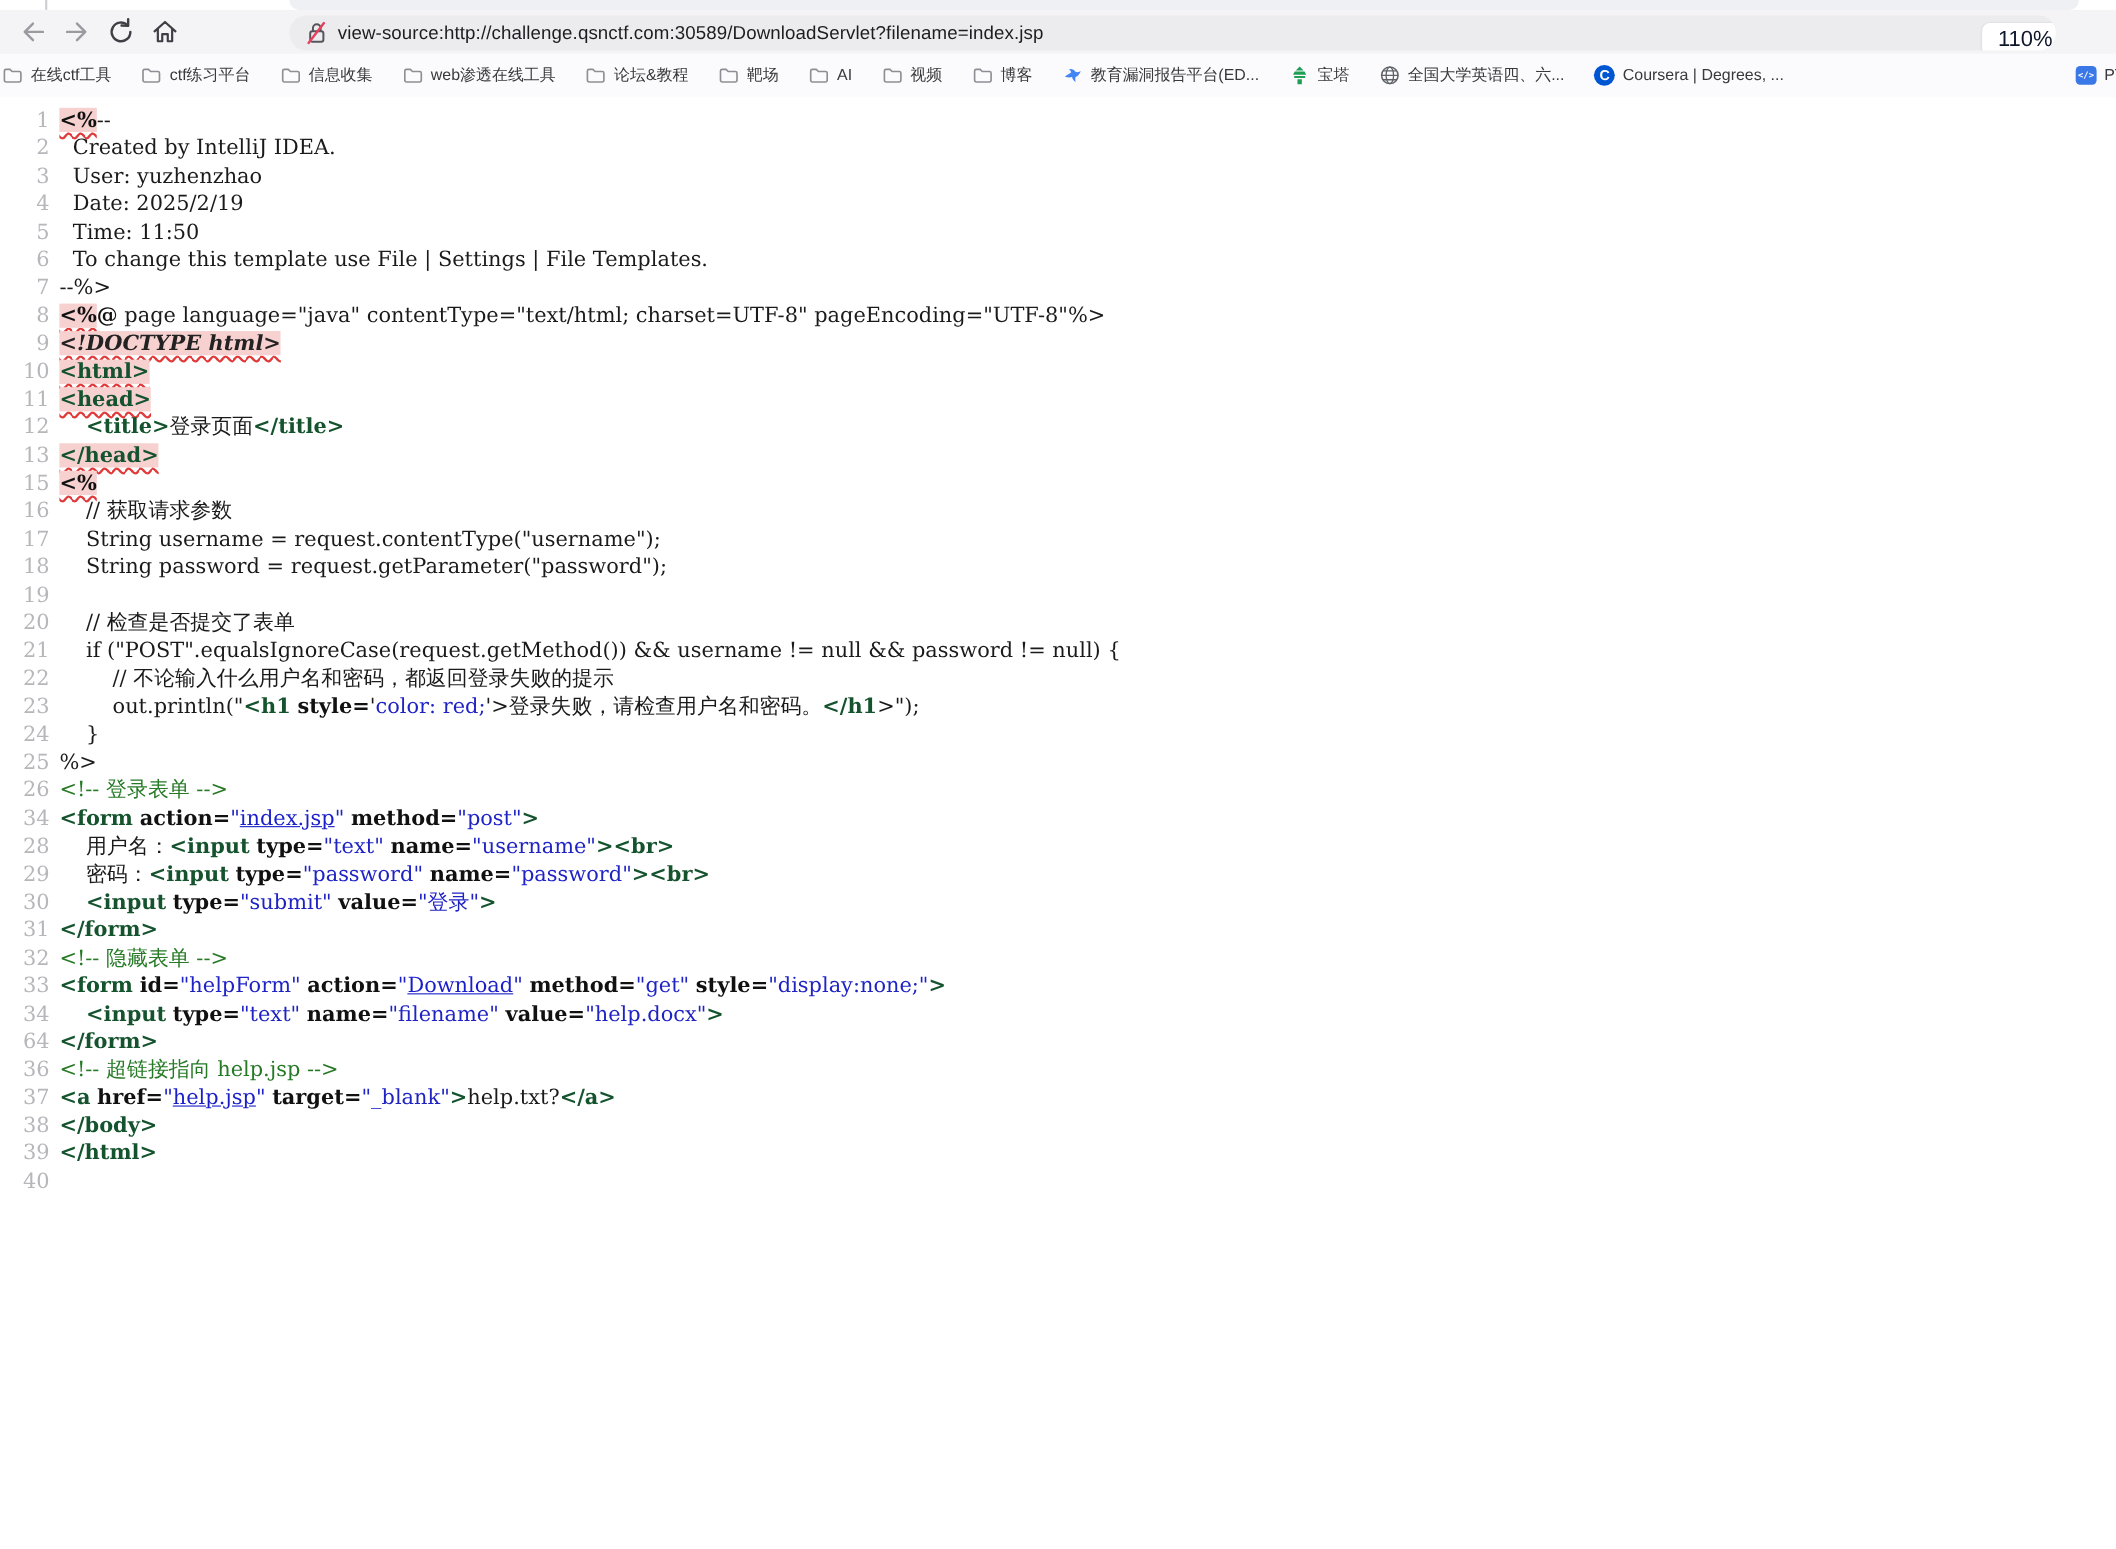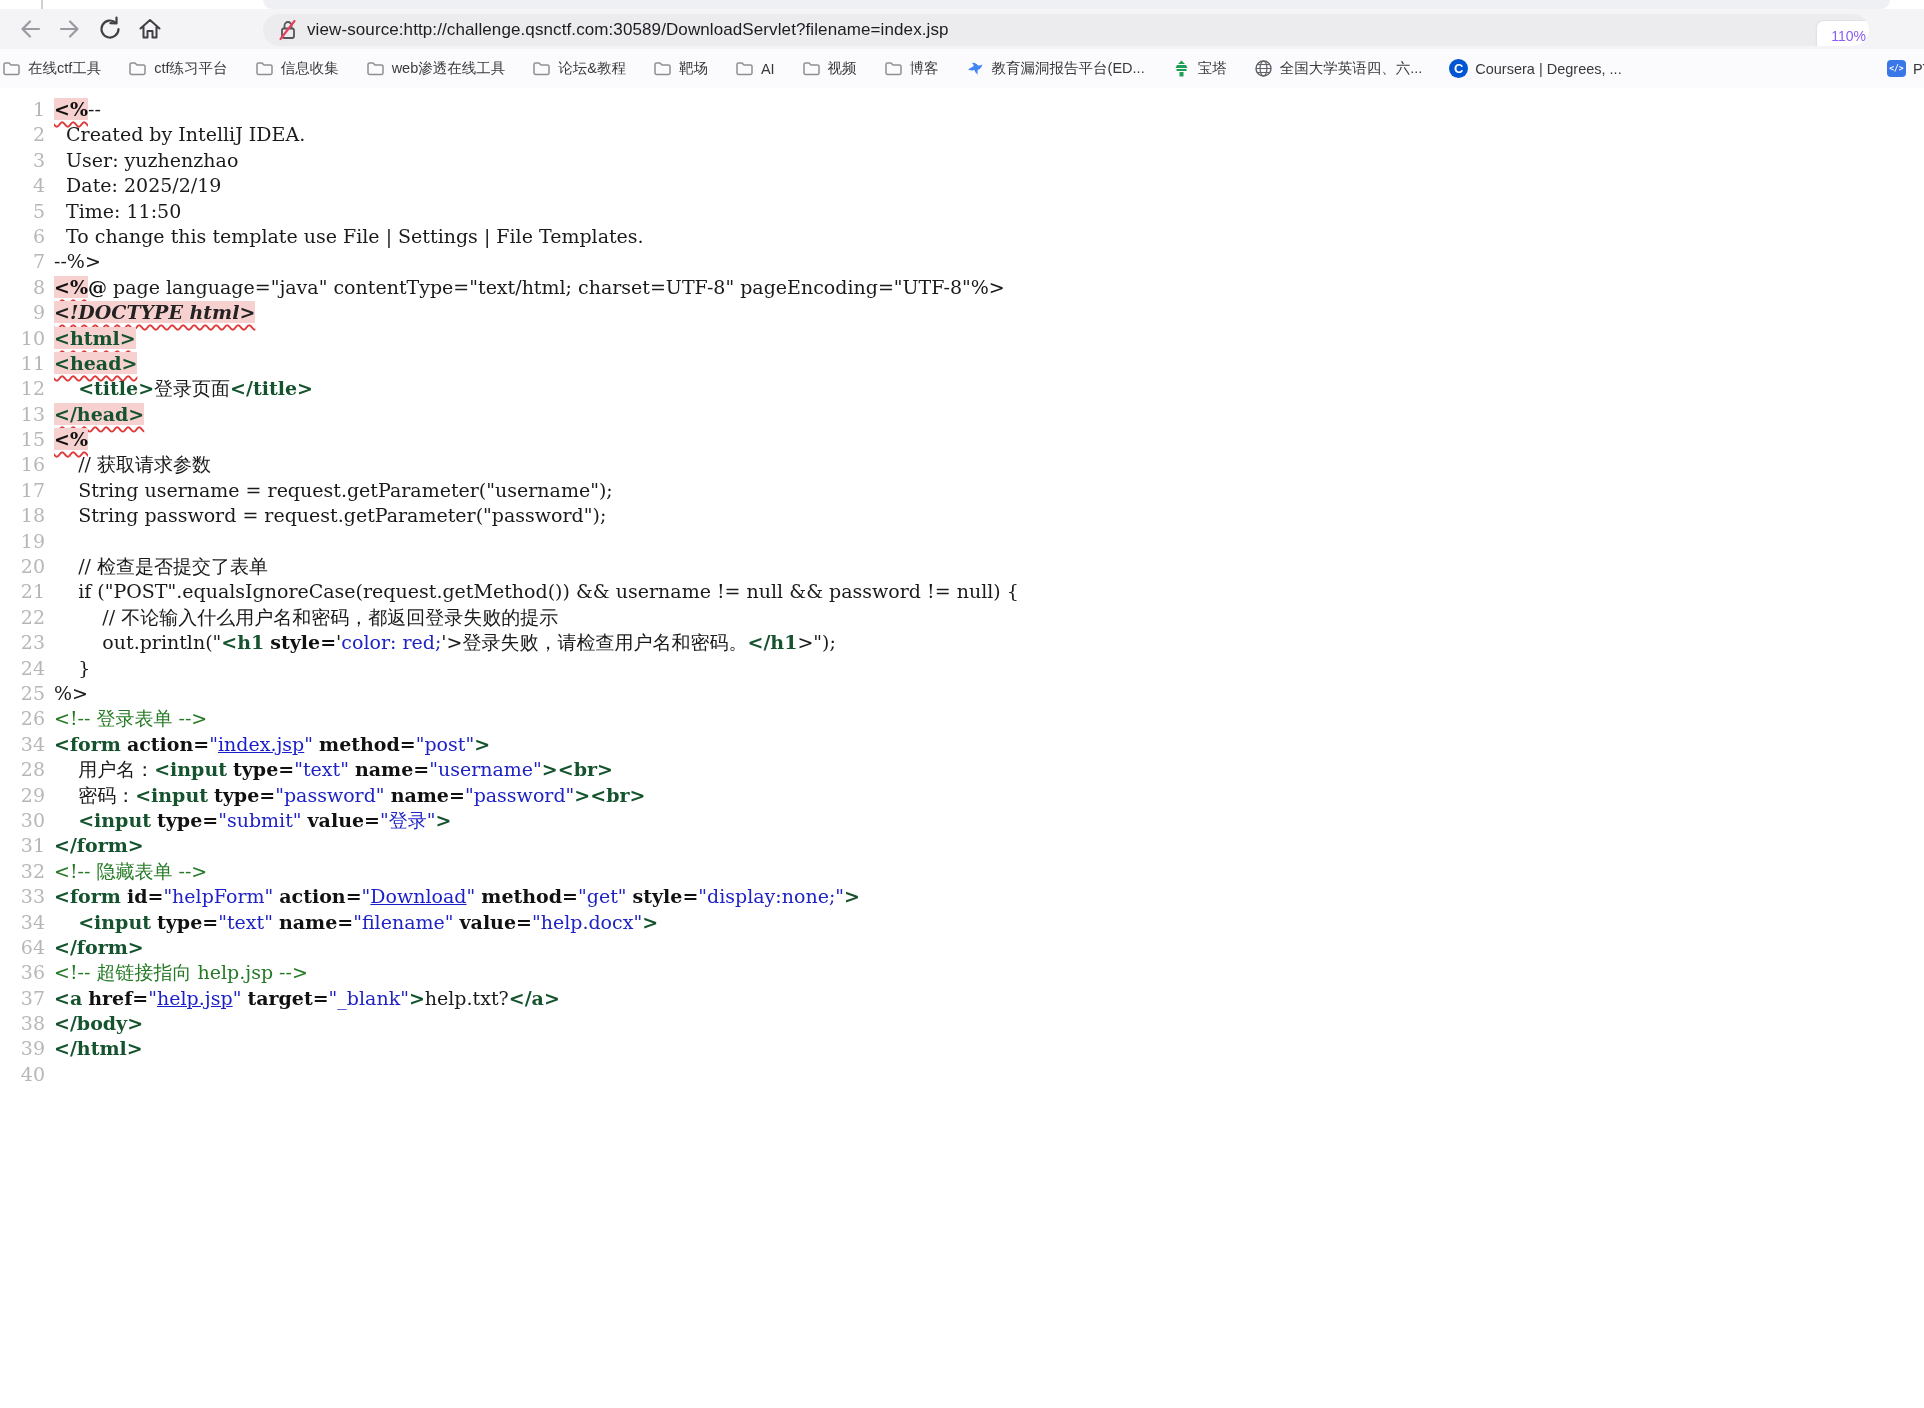--- a/index.html
+++ b/index.html
@@ -19,21 +19,21 @@
   .nav-btn{width:40px;height:34px;display:flex;align-items:center;justify-content:center;
        border-radius:6px;flex:0 0 auto;}
   .nav-btn svg{display:block;}
   .nav-back{margin-left:10px;}
   .urlbar{position:absolute;left:263px;top:5px;width:1606px;height:32px;background:#ececef;
        border-radius:16px;display:flex;align-items:center;overflow:hidden;}
   .lock-wrap{margin-left:14px;width:22px;height:22px;flex:0 0 auto;}
   .url-text{margin-left:8px;font-size:17px;color:#1c1c21;white-space:nowrap;letter-spacing:.1px;}
   .zoom-badge{position:absolute;right:-12px;top:6px;height:30px;background:#fff;
        border:1px solid #e2e2e6;border-radius:8px;display:flex;align-items:center;
-       padding:0 14px;font-size:14px;color:#8b5cf6;box-shadow:0 1px 2px rgba(0,0,0,.06);}
+       padding:0 14px;font-size:20px;color:#0f172a;box-shadow:0 1px 2px rgba(0,0,0,.06);}
 
   
   .bookmarks{position:absolute;top:49px;left:0;width:1924px;height:39px;background:#fbfbfd;
        display:flex;align-items:center;gap:27px;padding-left:2px;box-sizing:border-box;
        overflow:hidden;}
   .bookmark{display:flex;align-items:center;gap:7px;flex:0 0 auto;cursor:pointer;}
   .bookmark .bm-label{font-size:14.5px;color:#39393d;white-space:nowrap;}
   .bookmark.push-right{margin-left:auto;margin-right:-16px;}
   .bm-ico{width:19px;height:19px;display:flex;align-items:center;justify-content:center;flex:0 0 auto;}
   .circ-c{width:19px;height:19px;border-radius:50%;background:#0056d2;color:#fff;font-weight:bold;
@@ -230,21 +230,21 @@
       <div class="row"><span class="ln">6</span><span class="code"><span class="seg d">  To change this template use File | Settings | File Templates.</span></span></div>
       <div class="row"><span class="ln">7</span><span class="code"><span class="seg d">--%&gt;</span></span></div>
       <div class="row"><span class="ln">8</span><span class="code"><span class="seg hl b">&lt;%</span><span class="seg b">@</span><span class="seg d"> page language="java" contentType="text/html; charset=UTF-8" pageEncoding="UTF-8"%&gt;</span></span></div>
       <div class="row"><span class="ln">9</span><span class="code"><span class="seg hl doctype">&lt;!DOCTYPE html&gt;</span></span></div>
       <div class="row"><span class="ln">10</span><span class="code"><span class="seg hl t">&lt;html&gt;</span></span></div>
       <div class="row"><span class="ln">11</span><span class="code"><span class="seg hl t">&lt;head&gt;</span></span></div>
       <div class="row"><span class="ln">12</span><span class="code"><span class="seg d">    </span><span class="seg t">&lt;title&gt;</span><span class="seg d">登录页面</span><span class="seg t">&lt;/title&gt;</span></span></div>
       <div class="row"><span class="ln">13</span><span class="code"><span class="seg hl t">&lt;/head&gt;</span></span></div>
       <div class="row"><span class="ln">15</span><span class="code"><span class="seg hl b">&lt;%</span></span></div>
       <div class="row"><span class="ln">16</span><span class="code"><span class="seg d">    // 获取请求参数</span></span></div>
-      <div class="row"><span class="ln">17</span><span class="code"><span class="seg d">    String username = request.getParameter("username");</span></span></div>
+      <div class="row"><span class="ln">17</span><span class="code"><span class="seg d">    String username = request.contentType("username");</span></span></div>
       <div class="row"><span class="ln">18</span><span class="code"><span class="seg d">    String password = request.getParameter("password");</span></span></div>
       <div class="row"><span class="ln">19</span><span class="code"></span></div>
       <div class="row"><span class="ln">20</span><span class="code"><span class="seg d">    // 检查是否提交了表单</span></span></div>
       <div class="row"><span class="ln">21</span><span class="code"><span class="seg d">    if ("POST".equalsIgnoreCase(request.getMethod()) &amp;&amp; username != null &amp;&amp; password != null) {</span></span></div>
       <div class="row"><span class="ln">22</span><span class="code"><span class="seg d">        // 不论输入什么用户名和密码，都返回登录失败的提示</span></span></div>
       <div class="row"><span class="ln">23</span><span class="code"><span class="seg d">        out.println("</span><span class="seg t">&lt;h1</span><span class="seg d"> </span><span class="seg a">style=</span><span class="seg d">'</span><span class="seg v">color: red;</span><span class="seg d">'</span><span class="seg d">&gt;登录失败，请检查用户名和密码。</span><span class="seg t">&lt;/h1</span><span class="seg d">&gt;");</span></span></div>
       <div class="row"><span class="ln">24</span><span class="code"><span class="seg d">    }</span></span></div>
       <div class="row"><span class="ln">25</span><span class="code"><span class="seg d">%&gt;</span></span></div>
       <div class="row"><span class="ln">26</span><span class="code"><span class="seg c">&lt;!-- 登录表单 --&gt;</span></span></div>
       <div class="row"><span class="ln">34</span><span class="code"><span class="seg t">&lt;form</span><span class="seg d"> </span><span class="seg a">action=</span><span class="seg v">"</span><span class="seg l">index.jsp</span><span class="seg v">"</span><span class="seg d"> </span><span class="seg a">method=</span><span class="seg v">"post"</span><span class="seg t">&gt;</span></span></div>

